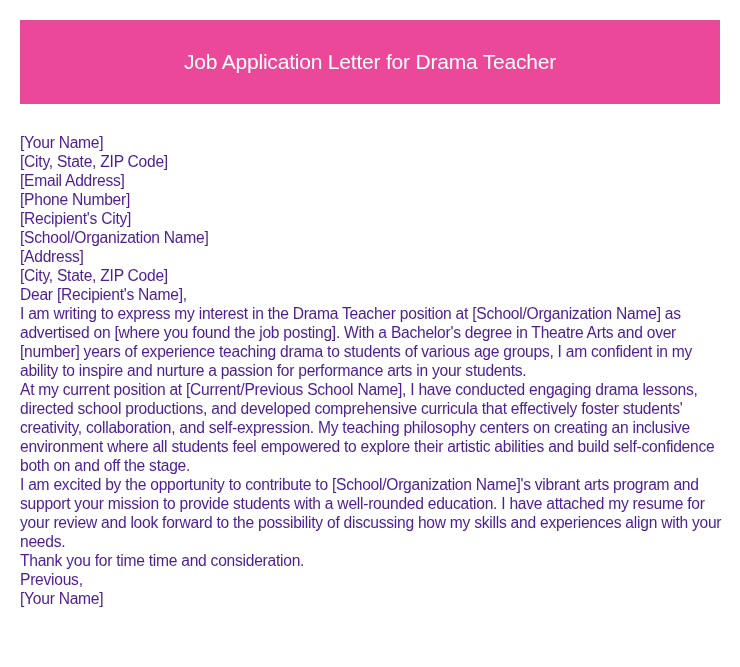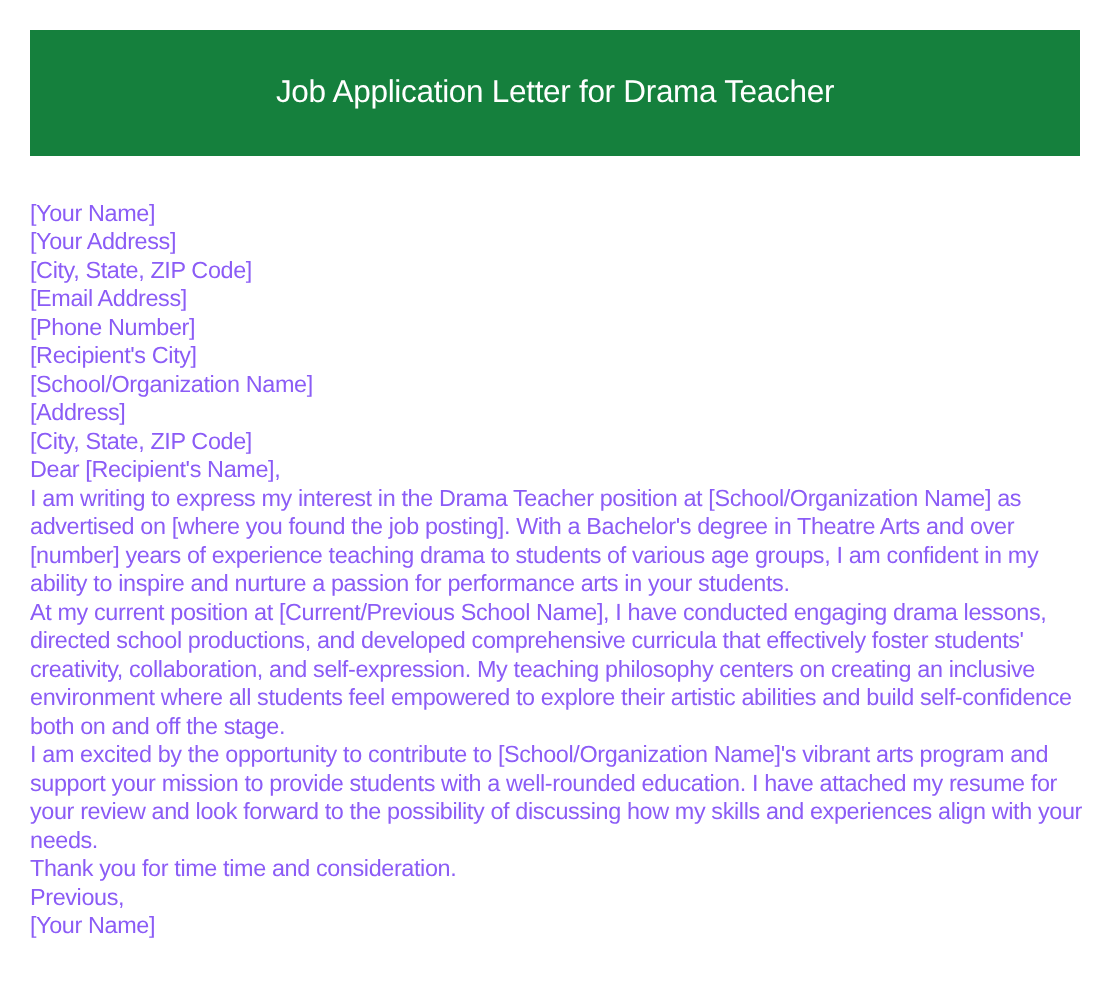--- a/index.html
+++ b/index.html
@@ -1,35 +1,34 @@
 <!DOCTYPE html>
 <html><head>
 <meta charset="utf-8">
 <style>
   html, body { margin: 0; padding: 0; background: #ffffff; }
   body { width: 740px; height: 667px; position: relative; overflow: hidden;
          font-family: "Liberation Sans", sans-serif; }
   .header { position: absolute; left: 20px; top: 20px; width: 700px; height: 84px;
-            background: #15803d; display: flex; align-items: center; justify-content: center; }
+            background: #ec4899; display: flex; align-items: center; justify-content: center; }
   .header h1 { margin: 0; color: #ffffff; font-weight: normal; font-size: 21px;
                font-family: "Liberation Sans", sans-serif; letter-spacing: -0.2px; }
   .letter { position: absolute; left: 20px; top: 133px; width: 705px;
-            color: #8b5cf6; font-size: 15.6px; line-height: 19px; letter-spacing: -0.25px; }
+            color: #4c1d95; font-size: 15.6px; line-height: 19px; letter-spacing: -0.25px; }
   .letter p { margin: 0; }
 </style>
 </head>
 <body>
 
 <div class="header">
   <h1>Job Application Letter for Drama Teacher</h1>
 </div>
 
 <div class="letter">
   <p>[Your Name]</p>
-  <p>[Your Address]</p>
   <p>[City, State, ZIP Code]</p>
   <p>[Email Address]</p>
   <p>[Phone Number]</p>
   <p>[Recipient's City]</p>
   <p>[School/Organization Name]</p>
   <p>[Address]</p>
   <p>[City, State, ZIP Code]</p>
   <p>Dear [Recipient's Name],</p>
   <p>I am writing to express my interest in the Drama Teacher position at [School/Organization Name] as advertised on [where you found the job posting]. With a Bachelor's degree in Theatre Arts and over [number] years of experience teaching drama to students of various age groups, I am confident in my ability to inspire and nurture a passion for performance arts in your students.</p>
   <p>At my current position at [Current/Previous School Name], I have conducted engaging drama lessons, directed school productions, and developed comprehensive curricula that effectively foster students' creativity, collaboration, and self-expression. My teaching philosophy centers on creating an inclusive environment where all students feel empowered to explore their artistic abilities and build self-confidence both on and off the stage.</p>

